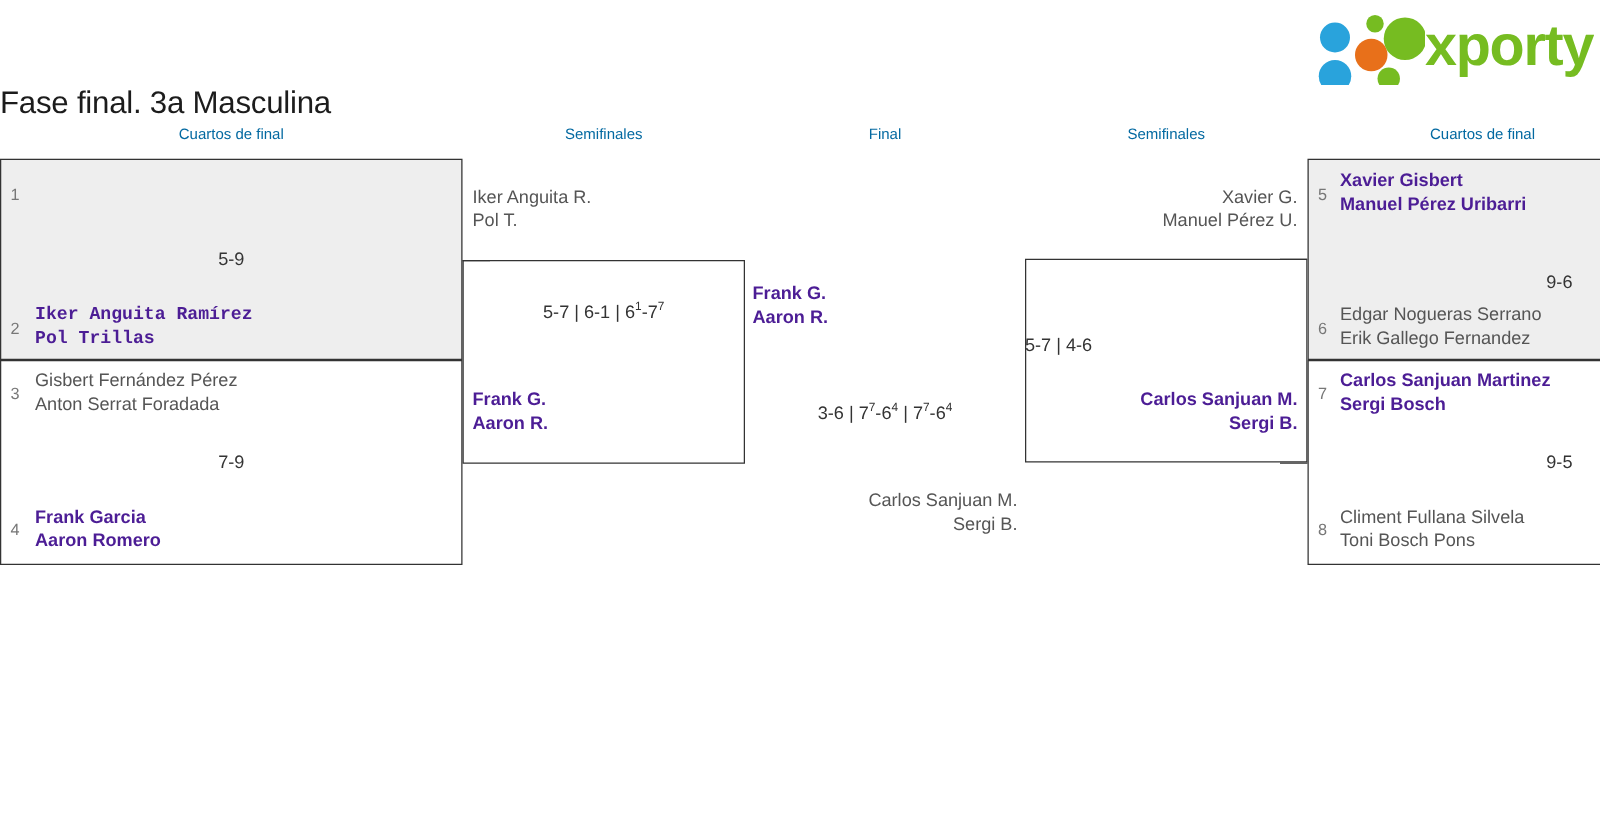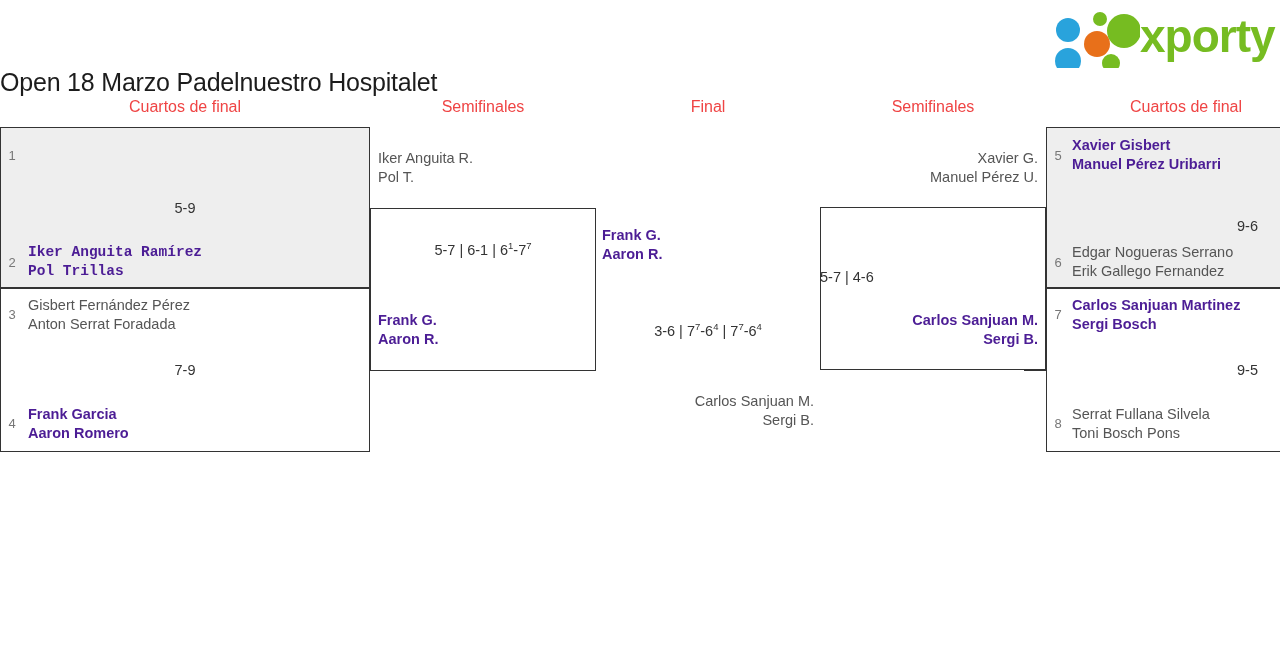--- a/index.html
+++ b/index.html
@@ -49,24 +49,24 @@
     line-height: 56px;
     font-weight: 700;
     color: #76bc21;
     letter-spacing: -1px;
   }
 
   
   .round-header {
     position: absolute;
     top: 96px;
-    font-size: 16px;
+    font-size: 12px;
     line-height: 22px;
     font-weight: 400;
-    color: #ef4444;
+    color: #0369a1;
     text-align: center;
     white-space: nowrap;
   }
 
   
   #bracket {
     position: absolute;
     left: 0; top: 0;
     width: 1280px; height: 664px;
   }
@@ -118,21 +118,20 @@
     font-size: 9.5px;
     vertical-align: super;
     line-height: 0;
   }
 </style>
 </head>
 <body>
 
 <div id="header">
   <div id="title-block">
-    <span class="line">Open 18 Marzo Padelnuestro Hospitalet</span>
     <span class="line">Fase final. 3a Masculina</span>
   </div>
 
   <div id="logo">
     <svg width="92" height="62" viewBox="0 0 92 62">
       <circle cx="20" cy="24" r="12" fill="#29a3dc"></circle>
       <circle cx="20" cy="55" r="13" fill="#29a3dc"></circle>
       <circle cx="49" cy="38" r="13" fill="#e8701a"></circle>
       <circle cx="52" cy="13" r="7" fill="#76bc21"></circle>
       <circle cx="76" cy="25" r="17" fill="#76bc21"></circle>
@@ -228,17 +227,17 @@
 
   <div class="match-box" style="left:1046px;top:288px;width:280px;height:164px;"></div>
   <div class="seed" style="left:1048px;top:305px;">7</div>
   <div class="entry winner" style="left:1072px;top:296px;">
     <span class="nm">Carlos Sanjuan Martinez</span>
     <span class="nm">Sergi Bosch</span>
   </div>
   <div class="score" style="left:1046px;top:361px;width:212px;text-align:right;">9-5</div>
   <div class="seed" style="left:1048px;top:414px;">8</div>
   <div class="entry loser" style="left:1072px;top:405px;">
-    <span class="nm">Serrat Fullana Silvela</span>
+    <span class="nm">Climent Fullana Silvela</span>
     <span class="nm">Toni Bosch Pons</span>
   </div>
 
 </div>
 
 </body></html>

